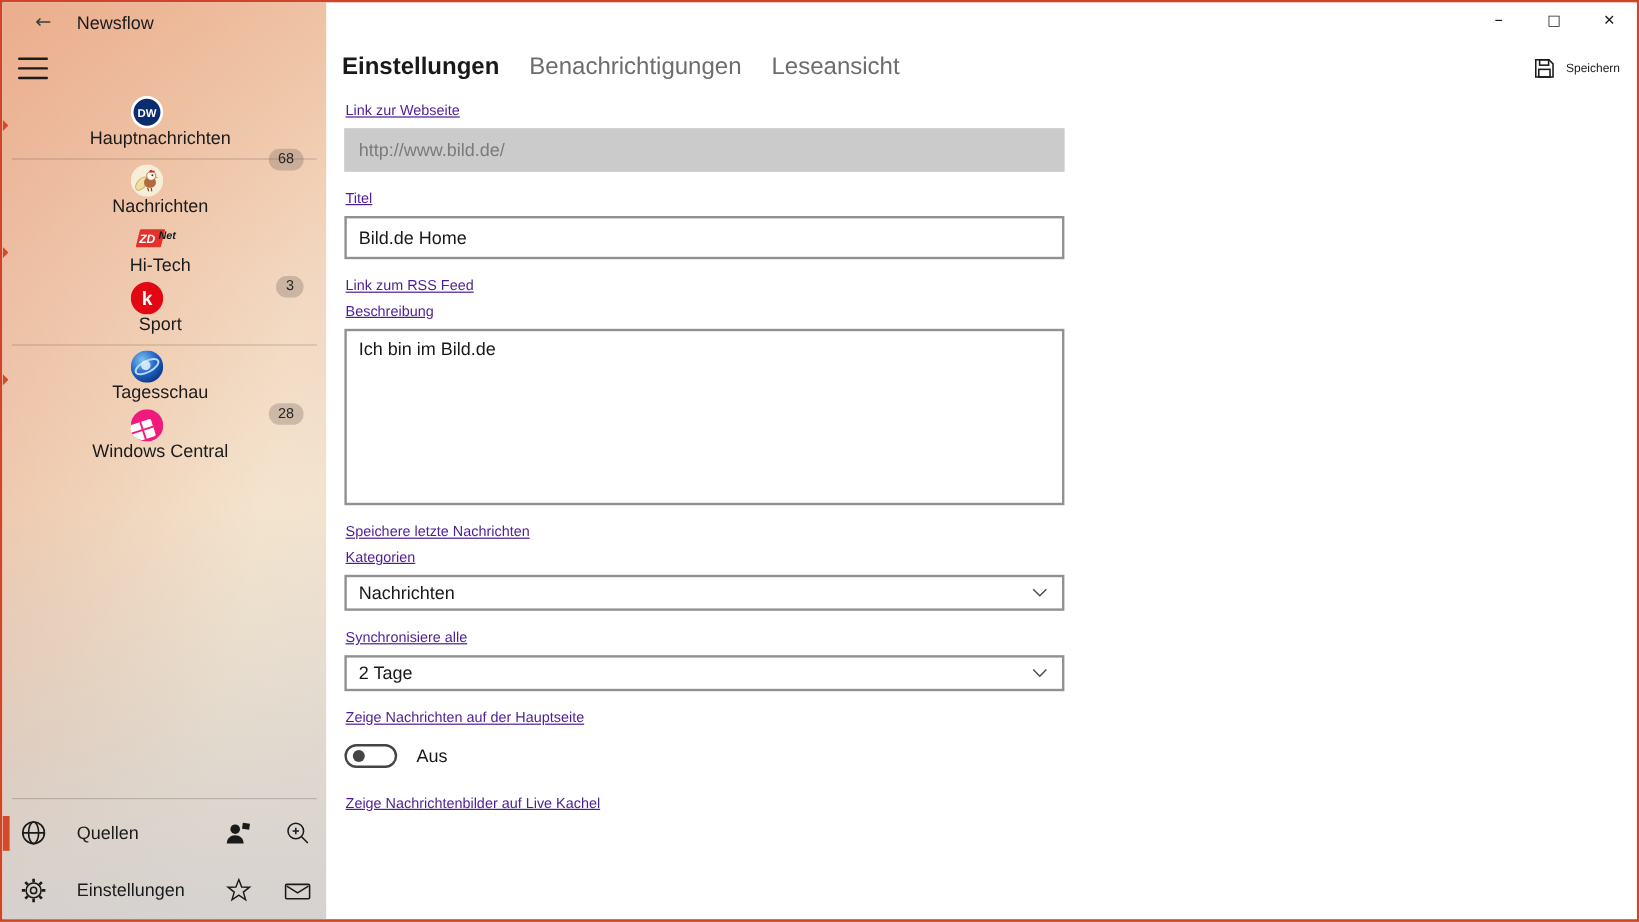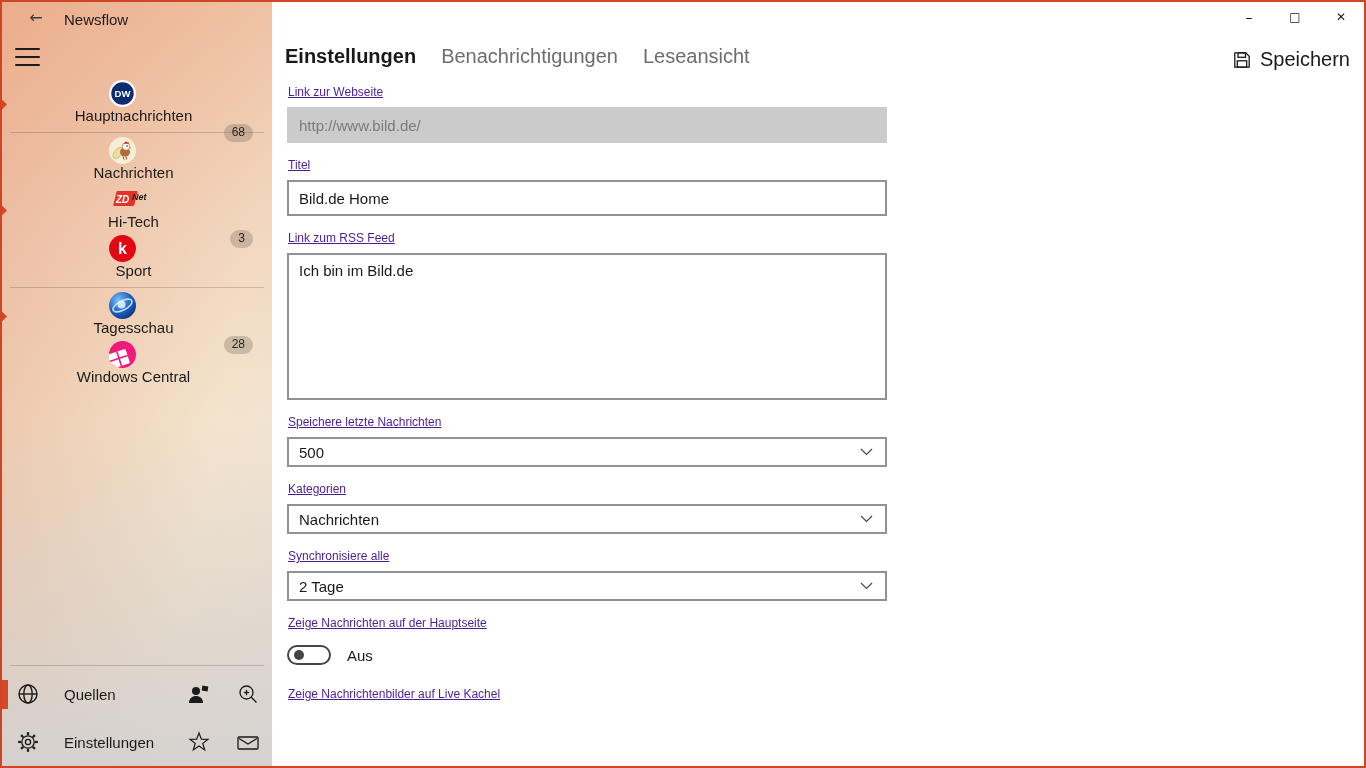--- a/index.html
+++ b/index.html
@@ -64,21 +64,21 @@
     width:46px;height:30px;border:none;background:transparent;color:#1a1a1a;
     font-size:12px;line-height:30px;text-align:center;padding:0;cursor:default;
     font-family:"DejaVu Sans",sans-serif;
   }
   .win-btn.min{font-size:14px;}
   .tabs{position:absolute;left:13px;top:43px;display:flex;gap:25px;}
   .tab{font-size:20px;color:#6d6d6d;cursor:default;white-space:nowrap;}
   .tab.active{color:#191919;font-weight:700;}
   .save-btn{
     position:absolute;top:44px;right:14px;display:flex;align-items:center;gap:9px;
-    border:none;background:transparent;font-size:20px;color:#191919;padding:2px 0;cursor:default;
+    border:none;background:transparent;font-size:10px;color:#191919;padding:2px 0;cursor:default;
     font-family:"Liberation Sans",sans-serif;
   }
   .form{position:absolute;left:15px;top:84px;width:600px;}
   .field-label{font-size:12px;line-height:13px;color:#4c1d95;margin:0 0 8px 1px;text-decoration:underline;}
   .text-input{
     display:block;width:600px;height:30px;border:2px solid #919191;background:#fff;
     padding:16px 10px;font-size:15px;color:#191919;margin:0 0 16px 0;border-radius:0;
     font-family:"Liberation Sans",sans-serif;outline:none;
   }
   .text-input:disabled{background:#cbcbcb;border-color:#cbcbcb;color:#7b7b7b;}
@@ -316,31 +316,24 @@
     <div class="form">
 
       <div class="field-label">Link zur Webseite</div>
       <input class="text-input" type="text" disabled="" value="http://www.bild.de/" style="">
 
       <div class="field-label">Titel</div>
       <input class="text-input" type="text" value="Bild.de Home" style="">
 
       <div class="field-label">Link zum RSS Feed</div>
 
+      <div class="field-label">Beschreibung</div>
       <textarea class="textarea" style="">Ich bin im Bild.de</textarea>
 
       <div class="field-label">Speichere letzte Nachrichten</div>
-      <div class="combo">
-        <span class="combo-value">500</span>
-        <span style="display:flex;">
-          <svg width="13" height="8" viewBox="0 0 13 8" fill="none" stroke="#4a4a4a" stroke-width="1.2">
-              <polyline points="1,1 6.5,6.5 12,1"></polyline>
-            </svg>
-        </span>
-      </div>
 
       <div class="field-label">Kategorien</div>
       <div class="combo">
         <span class="combo-value">Nachrichten</span>
         <span style="display:flex;">
           <svg width="13" height="8" viewBox="0 0 13 8" fill="none" stroke="#4a4a4a" stroke-width="1.2">
               <polyline points="1,1 6.5,6.5 12,1"></polyline>
             </svg>
         </span>
       </div>

